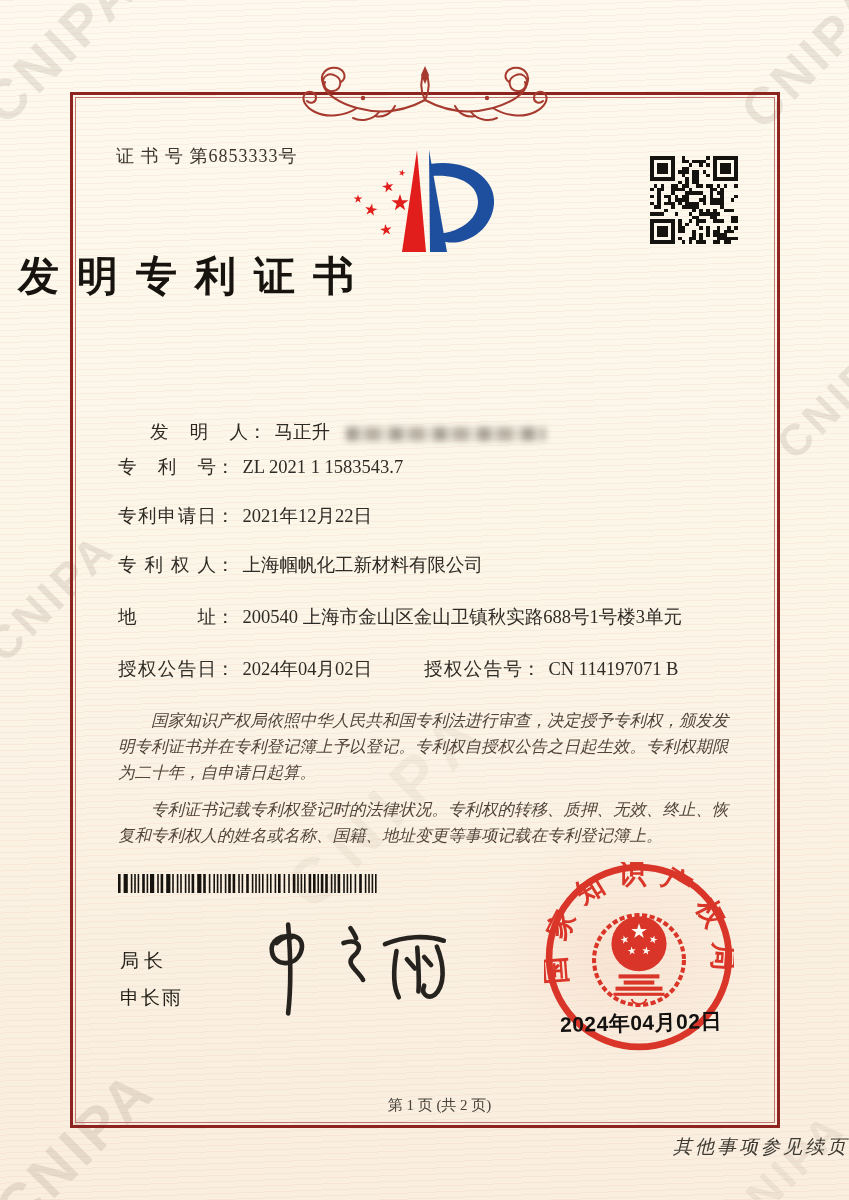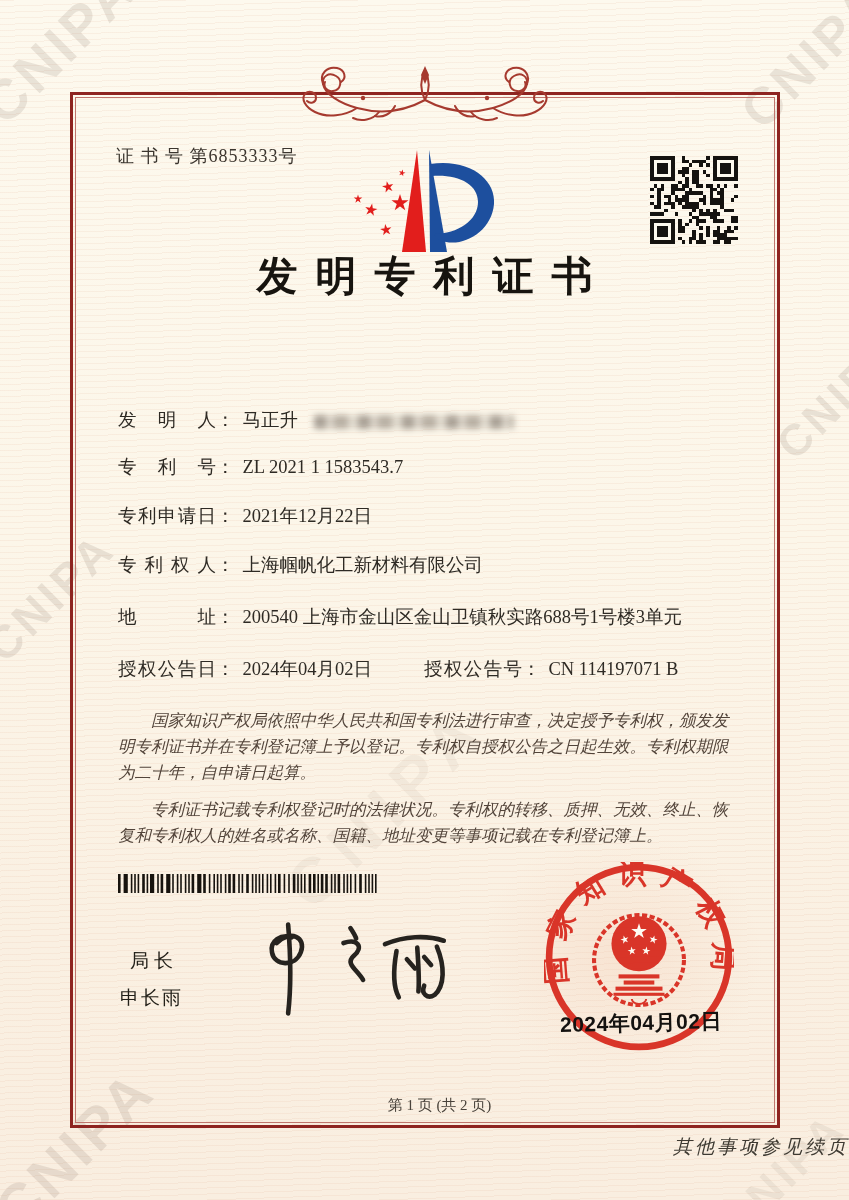--- a/index.html
+++ b/index.html
@@ -26,44 +26,44 @@
   .wm7{left:706px;top:1150px;font-size:44px;color:rgba(128,115,100,0.10);}
   
   .frame{position:absolute;left:70px;top:92px;width:704px;height:1030px;
     border:3px solid #8e2420;}
   .frame::after{content:"";position:absolute;inset:2px;border:1px solid #c0756c;}
   .ornament{position:absolute;left:275px;top:54px;width:300px;height:76px;}
   
   .cert-no{position:absolute;left:116px;top:144px;font-size:18px;letter-spacing:1px;color:#3b352e;}
   .logo{position:absolute;left:346px;top:146px;width:158px;height:106px;}
   .qr{position:absolute;left:650px;top:156px;width:88px;height:88px;}
-  .title{position:absolute;left:0;top:249px;width:849px;text-align:center;
+  .title{position:absolute;left:0;top:249px;width:849px;
     font-family:"Liberation Sans","DejaVu Sans",sans-serif;font-weight:bold;
     font-size:41px;letter-spacing:18px;text-indent:18px;color:#17140f;}
   
   .row{position:absolute;left:118px;width:630px;font-size:18.5px;color:#2e2a24;line-height:1.35;}
-  .r1{top:351px;} .r2{top:408px;} .r3{top:455px;} .r4{top:504px;} .r5{top:553px;}
+  .r1{top:351px;} .r2{top:420px;margin-left:32px;} .r3{top:455px;} .r4{top:504px;} .r5{top:553px;}
   .r6{top:605px;} .r7{top:657px;}
   .flabel{display:inline-block;width:98px;text-align:justify;text-align-last:justify;vertical-align:top;}
   .colon{display:inline-block;margin-right:8px;vertical-align:top;}
   .fvalue{display:inline-block;max-width:480px;vertical-align:top;}
   .addr-lines{display:inline-block;vertical-align:top;max-width:480px;}
   .addr-lines span{display:block;}
   .redact{display:inline-block;width:200px;height:14px;margin-left:16px;border-radius:2px;
     background:repeating-linear-gradient(90deg,#8f867c 0 12px,#cfc8bd 12px 20px,#a39a8e 20px 34px,#d8d2c6 34px 44px);
     filter:blur(3px);opacity:.75;vertical-align:middle;}
   .g2{position:absolute;left:306px;top:0;white-space:nowrap;}
   
   .paras{position:absolute;left:118px;top:700px;width:618px;font-size:16.5px;line-height:26px;
     color:#52443a;font-style:italic;margin-top:8px;}
   .paras p{margin:0 0 11px 0;text-indent:2em;}
   
   .barcode{position:absolute;left:118px;top:874px;width:262px;height:19px;}
   .signer-title{position:absolute;left:120px;top:948px;font-size:19px;letter-spacing:5px;
-    font-family:"Liberation Sans","DejaVu Sans",sans-serif;color:#232019;margin-left:10px;}
+    font-family:"Liberation Sans","DejaVu Sans",sans-serif;color:#232019;}
   .signer-name{position:absolute;left:120px;top:985px;font-size:19px;letter-spacing:2px;
     font-family:"Liberation Sans","DejaVu Sans",sans-serif;color:#232019;}
   .signature{position:absolute;left:250px;top:920px;width:210px;height:98px;}
   .seal{position:absolute;left:544px;top:862px;width:190px;height:190px;opacity:.93;}
   .seal-date{position:absolute;left:556px;top:1009px;width:170px;text-align:center;
     font-family:"Liberation Sans","DejaVu Sans",sans-serif;font-weight:bold;font-size:21px;
     color:#141210;transform:rotate(-1.5deg);letter-spacing:.5px;}
   
   .page-no{position:absolute;left:0;top:1096px;width:849px;text-align:center;font-size:15px;color:#49423a;padding-left:15px;}
   .bottom-note{position:absolute;left:0;top:1134px;width:849px;text-align:right;font-size:19px;

